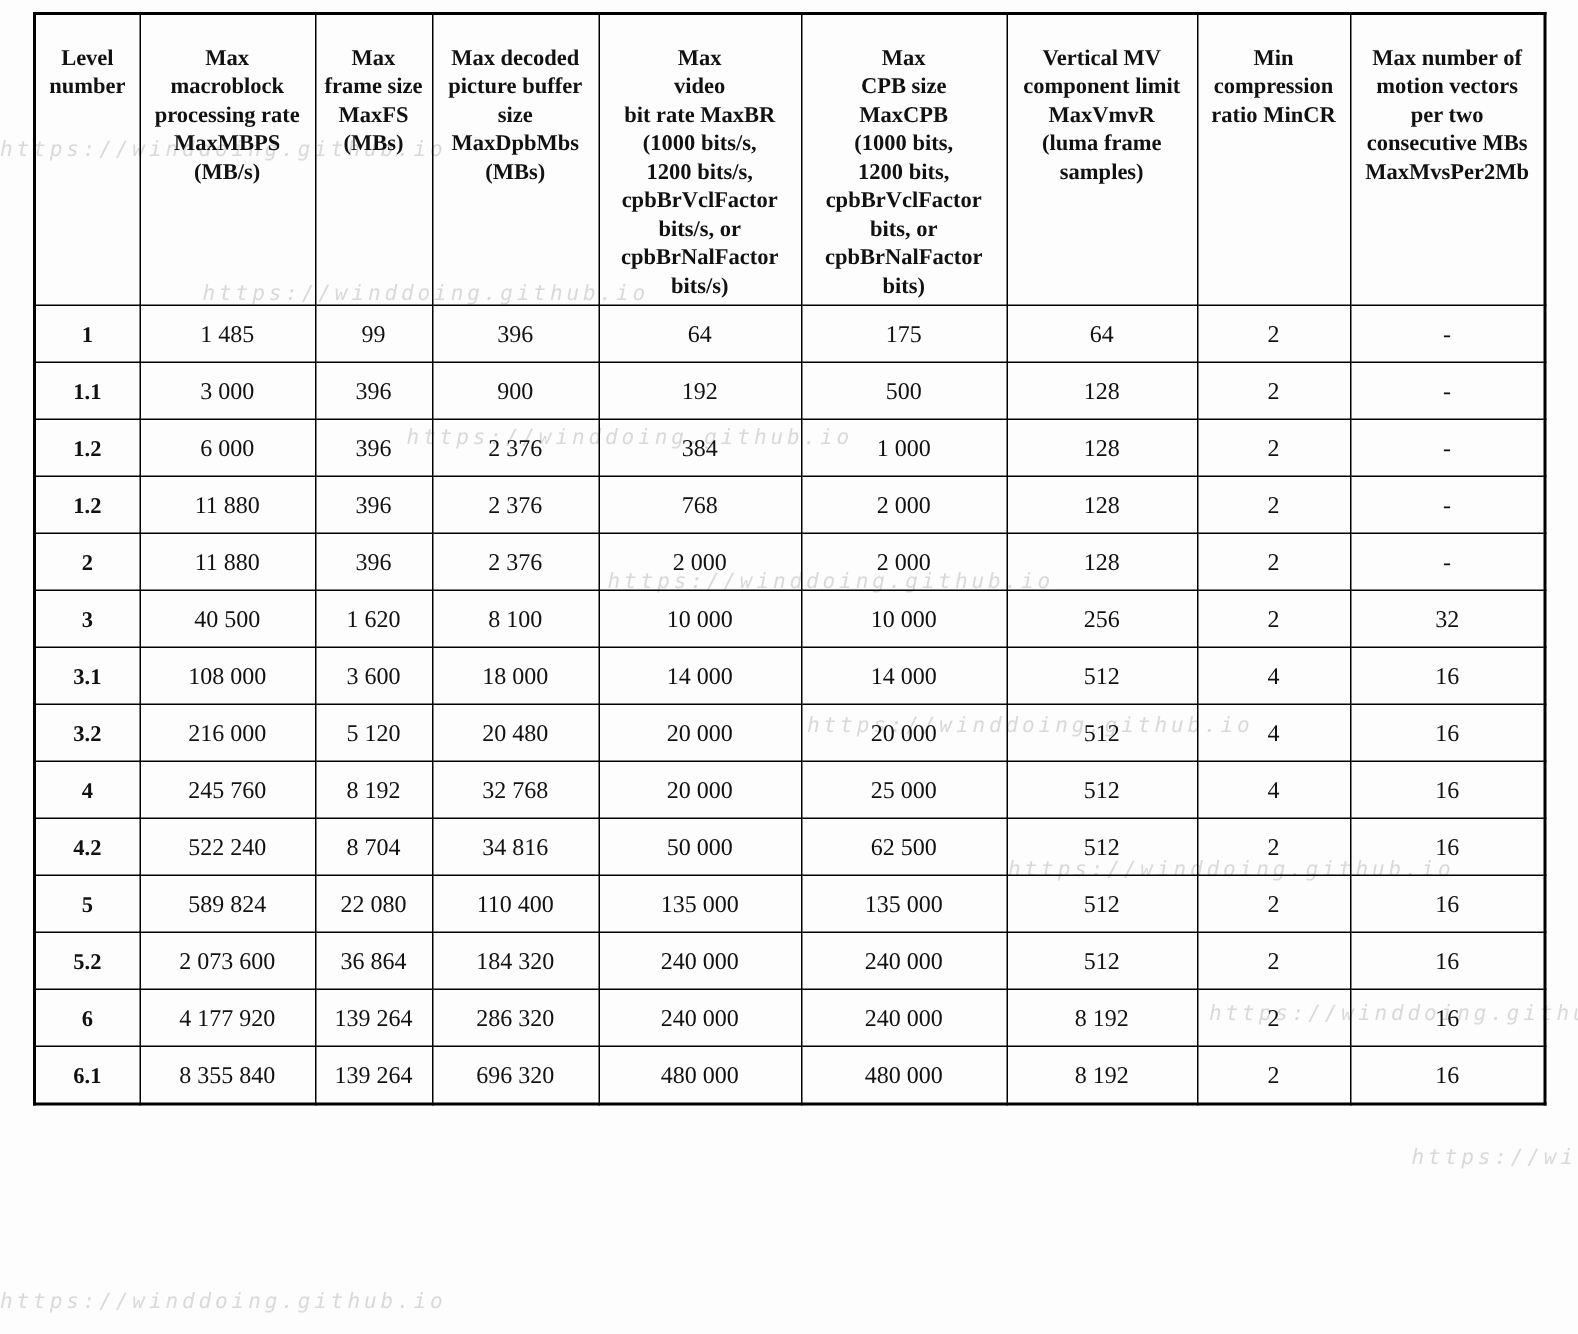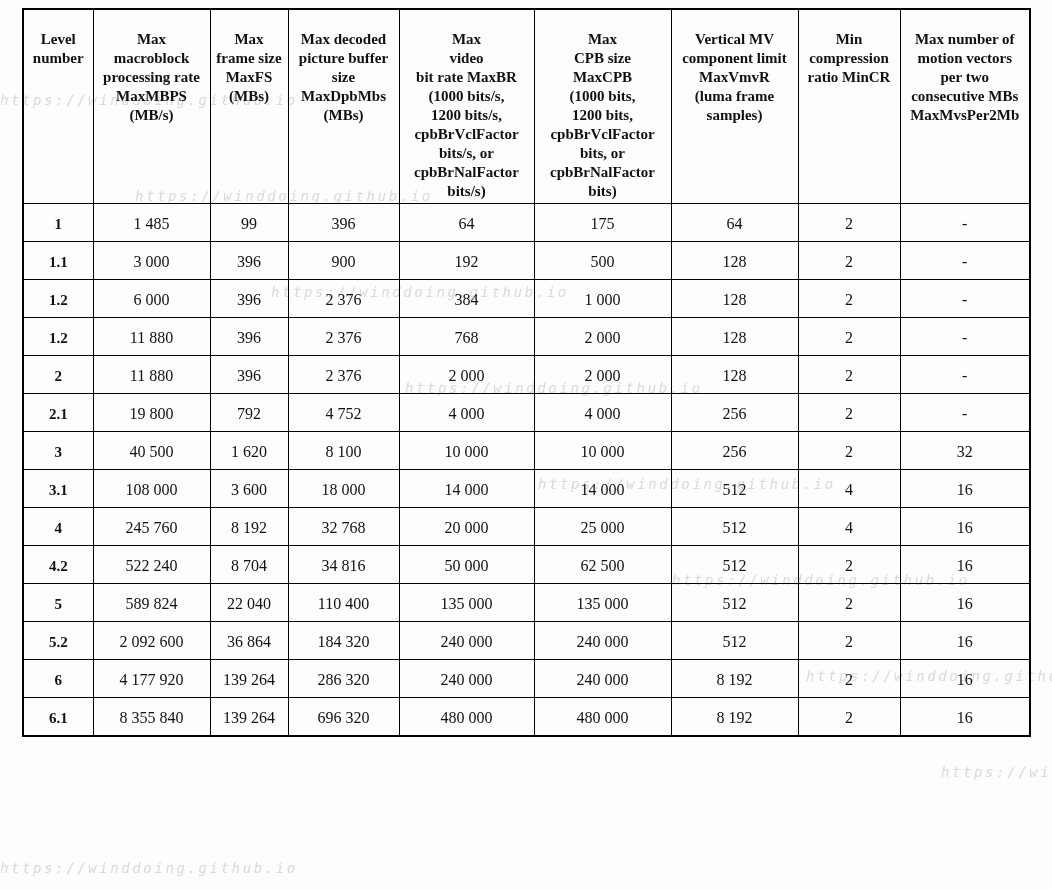--- a/index.html
+++ b/index.html
@@ -194,31 +194,20 @@
           <td>11 880</td>
           <td>396</td>
           <td>2 376</td>
           <td>2 000</td>
           <td>2 000</td>
           <td>128</td>
           <td>2</td>
           <td>-</td>
         </tr>
         <tr>
-          <td class="level">2.1</td>
-          <td>19 800</td>
-          <td>792</td>
-          <td>4 752</td>
-          <td>4 000</td>
-          <td>4 000</td>
-          <td>256</td>
-          <td>2</td>
-          <td>-</td>
-        </tr>
-        <tr>
           <td class="level">3</td>
           <td>40 500</td>
           <td>1 620</td>
           <td>8 100</td>
           <td>10 000</td>
           <td>10 000</td>
           <td>256</td>
           <td>2</td>
           <td>32</td>
         </tr>
@@ -227,20 +216,31 @@
           <td>108 000</td>
           <td>3 600</td>
           <td>18 000</td>
           <td>14 000</td>
           <td>14 000</td>
           <td>512</td>
           <td>4</td>
           <td>16</td>
         </tr>
         <tr>
+          <td class="level">3.2</td>
+          <td>216 000</td>
+          <td>5 120</td>
+          <td>20 480</td>
+          <td>20 000</td>
+          <td>20 000</td>
+          <td>512</td>
+          <td>4</td>
+          <td>16</td>
+        </tr>
+        <tr>
           <td class="level">4</td>
           <td>245 760</td>
           <td>8 192</td>
           <td>32 768</td>
           <td>20 000</td>
           <td>25 000</td>
           <td>512</td>
           <td>4</td>
           <td>16</td>
         </tr>
@@ -251,31 +251,31 @@
           <td>34 816</td>
           <td>50 000</td>
           <td>62 500</td>
           <td>512</td>
           <td>2</td>
           <td>16</td>
         </tr>
         <tr>
           <td class="level">5</td>
           <td>589 824</td>
-          <td>22 040</td>
+          <td>22 080</td>
           <td>110 400</td>
           <td>135 000</td>
           <td>135 000</td>
           <td>512</td>
           <td>2</td>
           <td>16</td>
         </tr>
         <tr>
           <td class="level">5.2</td>
-          <td>2 092 600</td>
+          <td>2 073 600</td>
           <td>36 864</td>
           <td>184 320</td>
           <td>240 000</td>
           <td>240 000</td>
           <td>512</td>
           <td>2</td>
           <td>16</td>
         </tr>
         <tr>
           <td class="level">6</td>

